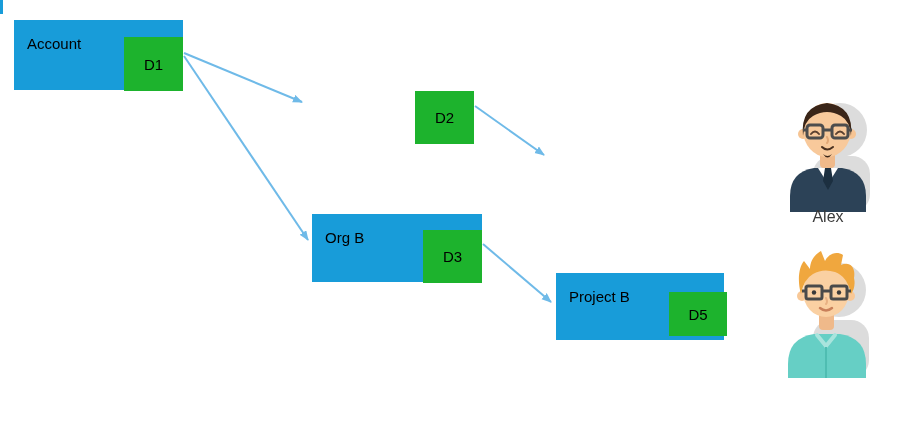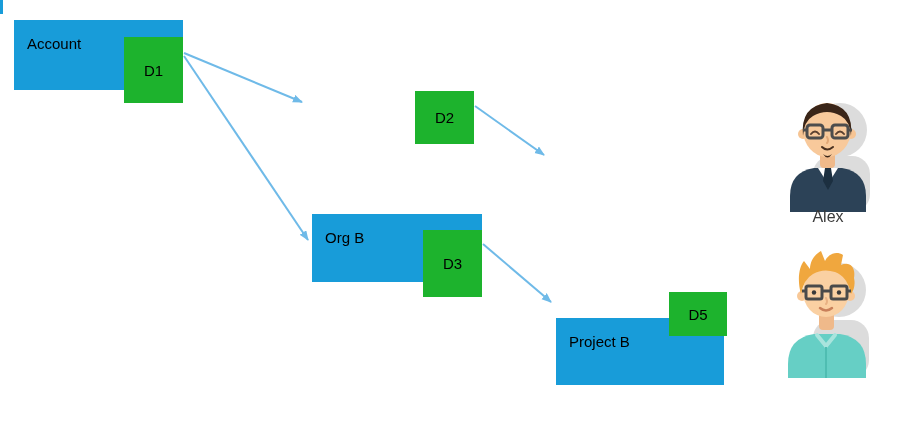--- a/index.html
+++ b/index.html
@@ -13,28 +13,28 @@
     color:var(--label-text,#000);font-size:15px;z-index:1;
   }
   .box-label{position:absolute;left:13px;top:15px;white-space:nowrap;}
   .badge{
     position:absolute;background:var(--badge-fill,#1DB32D);
     color:var(--label-text,#000);font-size:15px;z-index:2;
     display:flex;align-items:center;justify-content:center;
   }
   
   .box-account  {left:14px; top:20px; width:169px;height:70px;}
-  .badge-d1     {left:124px;top:37px; width:59px; height:66px;}
+  .badge-d1     {left:124px;top:37px; width:59px; height:54px;}
   .box-org-a    {left:306px;top:73px; width:168px;height:69px;}
   .badge-d2     {left:415px;top:91px; width:59px; height:53px;}
   .box-org-b    {left:312px;top:214px;width:170px;height:68px;}
-  .badge-d3     {left:423px;top:230px;width:59px; height:67px;}
+  .badge-d3     {left:423px;top:230px;width:59px; height:53px;}
   .box-project-a{left:548px;top:127px;width:169px;height:67px;}
   .badge-d4     {left:660px;top:144px;width:58px; height:53px;}
-  .box-project-b{left:556px;top:273px;width:168px;height:67px;margin-top:45px;}
+  .box-project-b{left:556px;top:273px;width:168px;height:67px;}
   .badge-d5     {left:669px;top:292px;width:58px; height:44px;}
 
   .edges{position:absolute;left:0;top:0;width:904px;height:428px;z-index:3;pointer-events:none;}
   .edge{stroke:var(--arrow,#6FBAE8);stroke-width:2;fill:none;}
   .edge-head{fill:var(--arrow,#6FBAE8);}
 
   .avatar{position:absolute;z-index:1;}
   .avatar-alex{left:782px;top:94px;width:92px;height:118px;}
   .avatar-uri {left:781px;top:250px;width:92px;height:128px;}
   .user-name{

